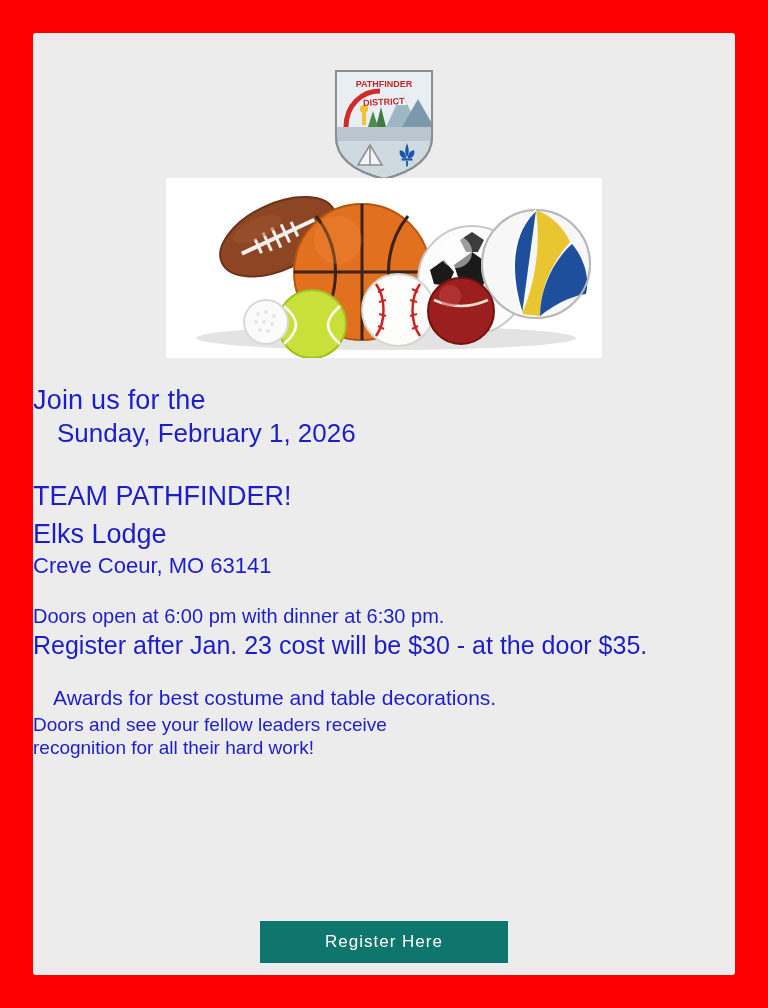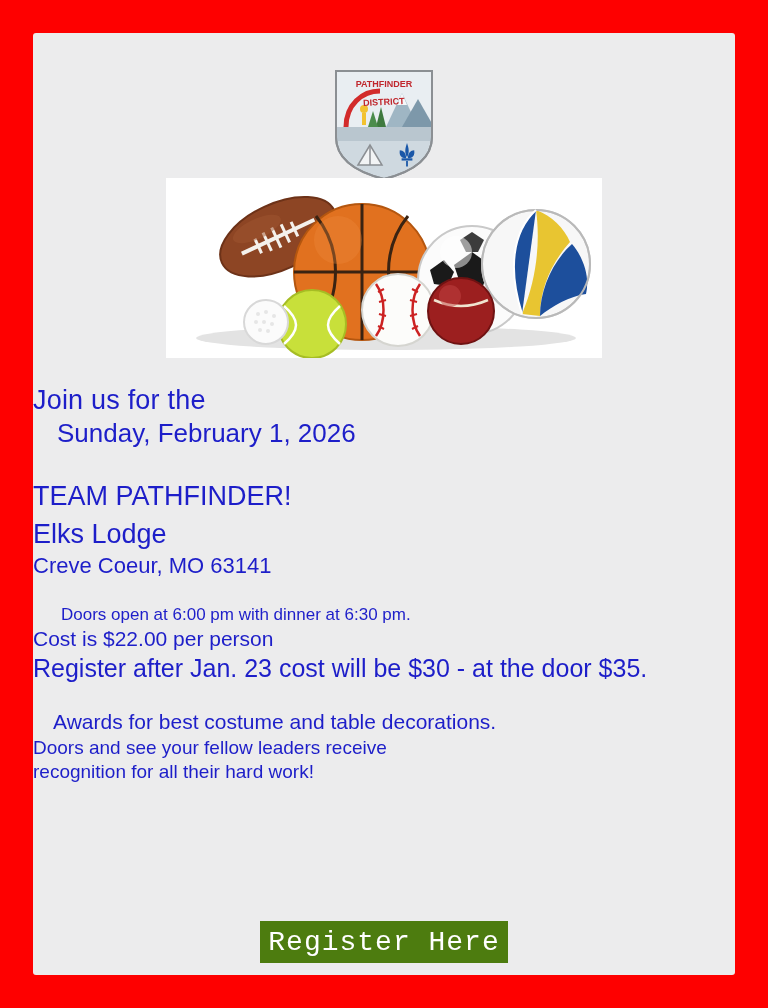--- a/index.html
+++ b/index.html
@@ -83,23 +83,22 @@
   }
   .l-addr {
     font-size: 22px;
     margin-top: 7px;
   }
   .l-addr2 {
     font-size: 22px;
     margin-top: 2px;
   }
   .l-doors {
-    font-size: 17px;
+    font-size: 20px;
     margin-top: 26px;
-    padding-left: 28px;
   }
   .l-cost {
     font-size: 21px;
     margin-top: 2px;
   }
   .l-late {
     font-size: 25px;
     margin-top: 2px;
   }
   .l-awards {
@@ -117,30 +116,30 @@
   }
 
   
   .register-btn {
     position: absolute;
     left: 50%;
     transform: translateX(-50%);
     top: 888px;
     width: 248px;
     height: 42px;
-    background: #4d7c0f;
+    background: #0f766e;
     color: #ffffff;
-    font-size: 28px;
+    font-size: 17px;
     display: flex;
     align-items: center;
     justify-content: center;
     letter-spacing: 1px;
     cursor: pointer;
     border: none;
-    font-family: Liberation Mono, monospace;
+    font-family: Liberation Sans, sans-serif;
   }
 </style>
 </head>
 <body>
 
 <div class="flyer">
 
   <div class="patch-wrap">
     <svg width="112" height="118" viewBox="0 0 112 118" aria-hidden="true">
       <defs>
@@ -280,21 +279,20 @@
     </svg>
   </div>
 
   <div class="text-block">
     <div class="line l-join">Join us for the</div>
     <div class="line l-date">Sunday, February 1, 2026</div>
     <div class="line l-team">TEAM PATHFINDER!</div>
     <div class="line l-venue">Elks Lodge</div>
     <div class="line l-addr2">Creve Coeur, MO 63141</div>
     <div class="line l-doors">Doors open at 6:00 pm with dinner at 6:30 pm.</div>
-    <div class="line l-cost">Cost is $22.00 per person</div>
     <div class="line l-late">Register after Jan. 23 cost will be $30 - at the door $35.</div>
     <div class="line l-awards">Awards for best costume and table decorations.</div>
     <div class="line l-come">Doors and see your fellow leaders receive</div>
     <div class="line l-recog">recognition for all their hard work!</div>
   </div>
 
   <div class="register-btn">Register  Here</div>
 
 </div>
 

